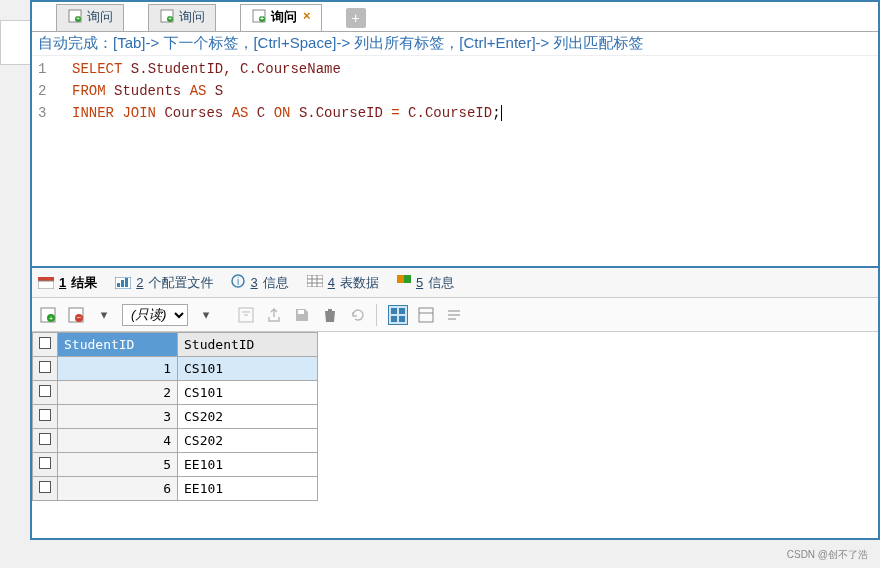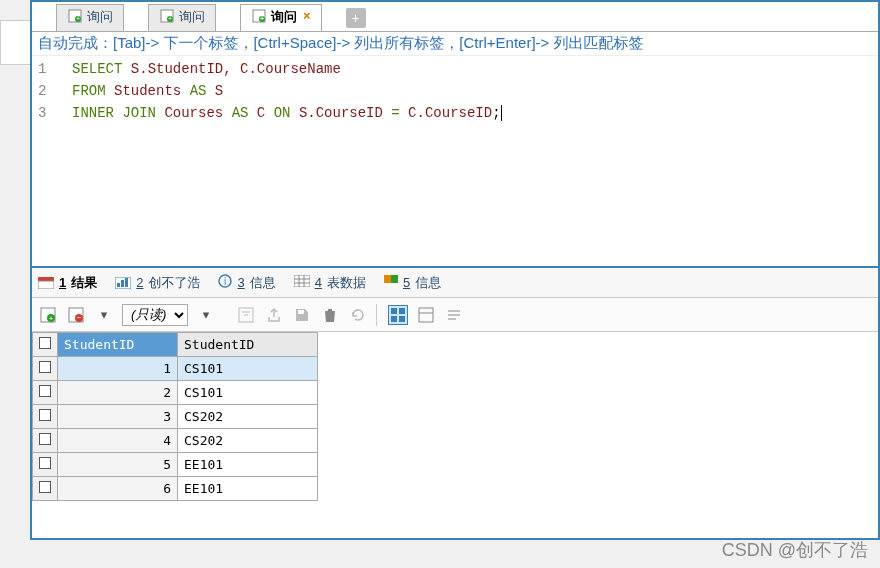--- a/index.html
+++ b/index.html
@@ -15,21 +15,21 @@
 .tab.active { background: #fff; font-weight: bold; color: #000; }
 .tab .ico { width: 16px; height: 16px; margin-right: 4px; }
 .tab .close { color: #d07a00; font-weight: bold; margin-left: 6px; }
 .tab.plus { background: transparent; border: none; padding: 3px 6px; color: #fff; background: #bbb; border-radius: 2px; font-size: 14px; line-height: 14px; height: 20px; align-self: center; }
 
 
 .hint { color: #2f6fb1; padding: 2px 6px; font-size: 15px; border-bottom: 1px solid #eee; white-space: nowrap; }
 .editor { display: flex; font-family: Consolas, "Courier New", monospace; font-size: 14px; flex: 0 0 210px; background: #fff; overflow: hidden; }
 .gutter { width: 40px; text-align: left; padding: 2px 6px; color: #888; line-height: 22px; }
 .code { flex: 1; padding: 2px 0; line-height: 22px; white-space: pre; }
-.kw { color: #4d7c0f; }
+.kw { color: #c2410c; }
 .id { color: #7a1a1a; text-align: right; }
 .cursor { display: inline-block; width: 1px; height: 16px; background: #000; vertical-align: middle; }
 
 
 .resultbar { display: flex; align-items: center; border-top: 2px solid #3c7fb1; border-bottom: 1px solid #ccc; background: #f7f7f7; height: 32px; padding: 0 6px; gap: 18px; }
 .rtab { display: flex; align-items: center; gap: 5px; color: #2a4a6a; font-size: 13px; cursor: pointer; }
 .rtab .num { text-decoration: underline; }
 .rtab.active { font-weight: bold; color: #000; }
 .sq { width: 16px; height: 12px; display: inline-block; }
 
@@ -45,21 +45,21 @@
 table { border-collapse: collapse; font-family: Consolas, "SimSun", monospace; font-size: 13px; }
 th, td { border: 1px solid #aaa; padding: 2px 6px; height: 24px; }
 th { background: #e8e8e8; font-weight: normal; text-align: left; margin-left: 24px; }
 th.sel { background: #5a9bd4; color: #fff; }
 td.num { text-align: right; background: #f4f4f4; }
 td.chk, th.chk { width: 22px; text-align: center; background: #f0f0f0; }
 tr.hi td { background: #d6e9f8; }
 tr.hi td.chk { background: #f0f0f0; }
 .empty-chk { display: inline-block; width: 12px; height: 12px; border: 1px solid #555; background: #fff; }
 
-.watermark { position: absolute; bottom: 6px; right: 12px; color: #888; font-size: 18px; }
+.watermark { position: absolute; bottom: 6px; right: 12px; color: #888; font-size: 10px; }
 </style>
 </head>
 <body>
 
 <div class="outer"></div>
 <div class="main">
 
   <div class="tabs">
     <div class="tab">
       <span class="ico"><svg width="16" height="16">
@@ -110,21 +110,21 @@
       <span>结果</span>
     </div>
     <div class="rtab">
       <span class="sq"><svg width="16" height="12">
             <rect width="16" height="12" fill="#fff" stroke="#3c7fb1"></rect>
             <rect x="2" y="6" width="3" height="4" fill="#3c7fb1"></rect>
             <rect x="6" y="3" width="3" height="7" fill="#3c7fb1"></rect>
             <rect x="10" y="1" width="3" height="9" fill="#3c7fb1"></rect>
           </svg></span>
       <span class="num">2</span>
-      <span>创不了浩</span>
+      <span>个配置文件</span>
     </div>
     <div class="rtab">
       <span><svg width="14" height="14">
             <circle cx="7" cy="7" r="6" fill="none" stroke="#3c7fb1" stroke-width="1.5"></circle>
             <text x="7" y="11" font-size="10" fill="#3c7fb1" text-anchor="middle">i</text>
           </svg></span>
       <span class="num">3</span>
       <span>信息</span>
     </div>
     <div class="rtab">

